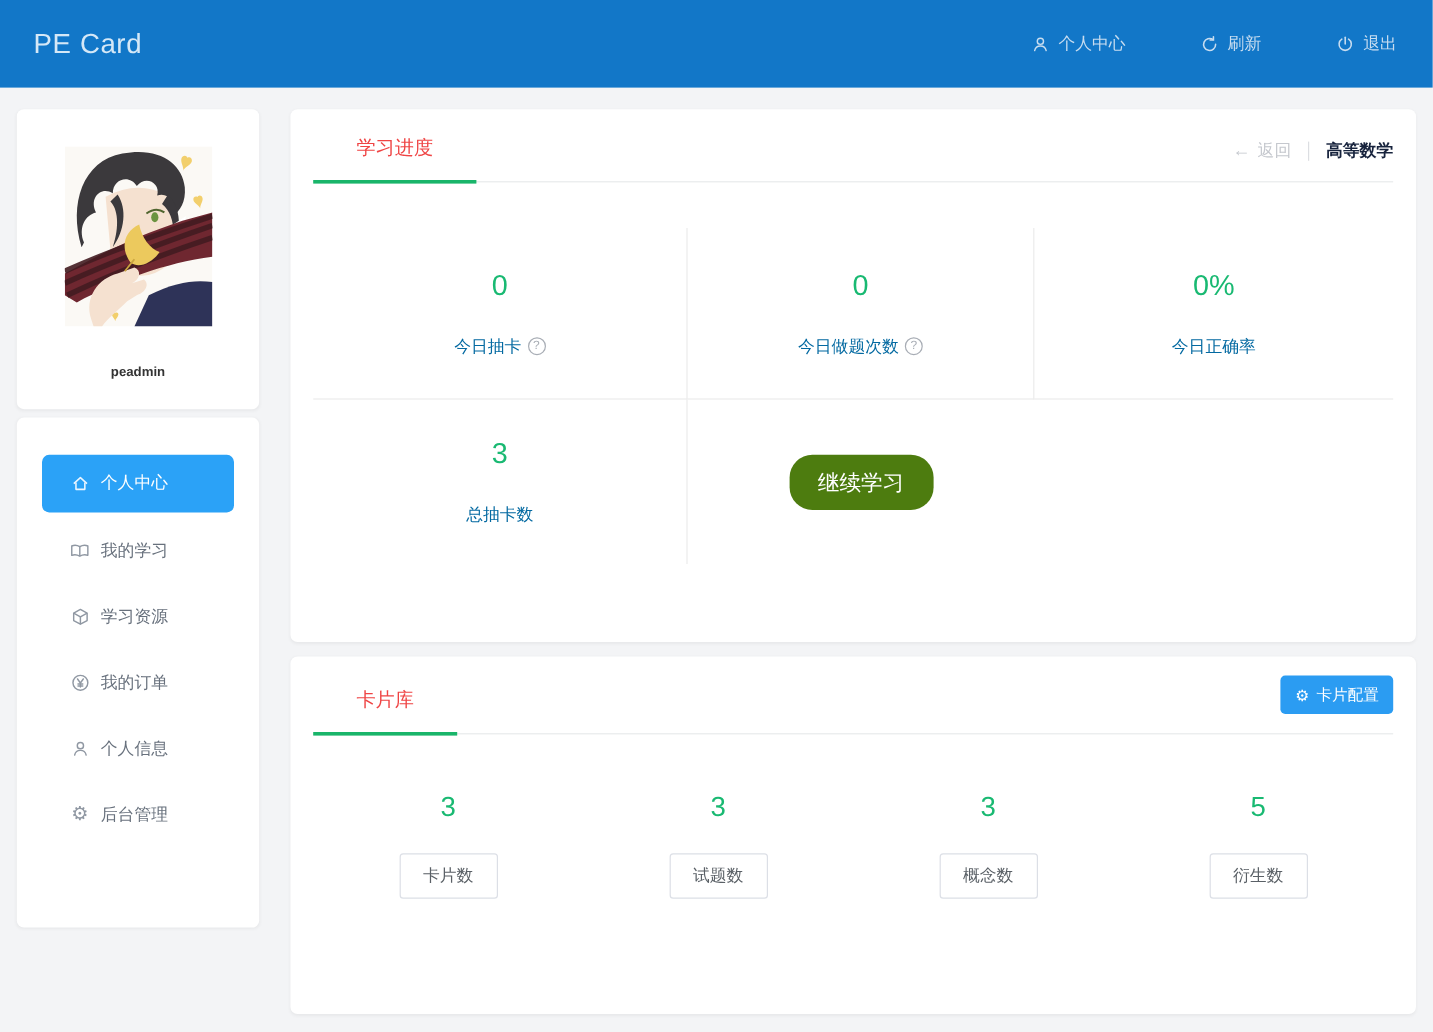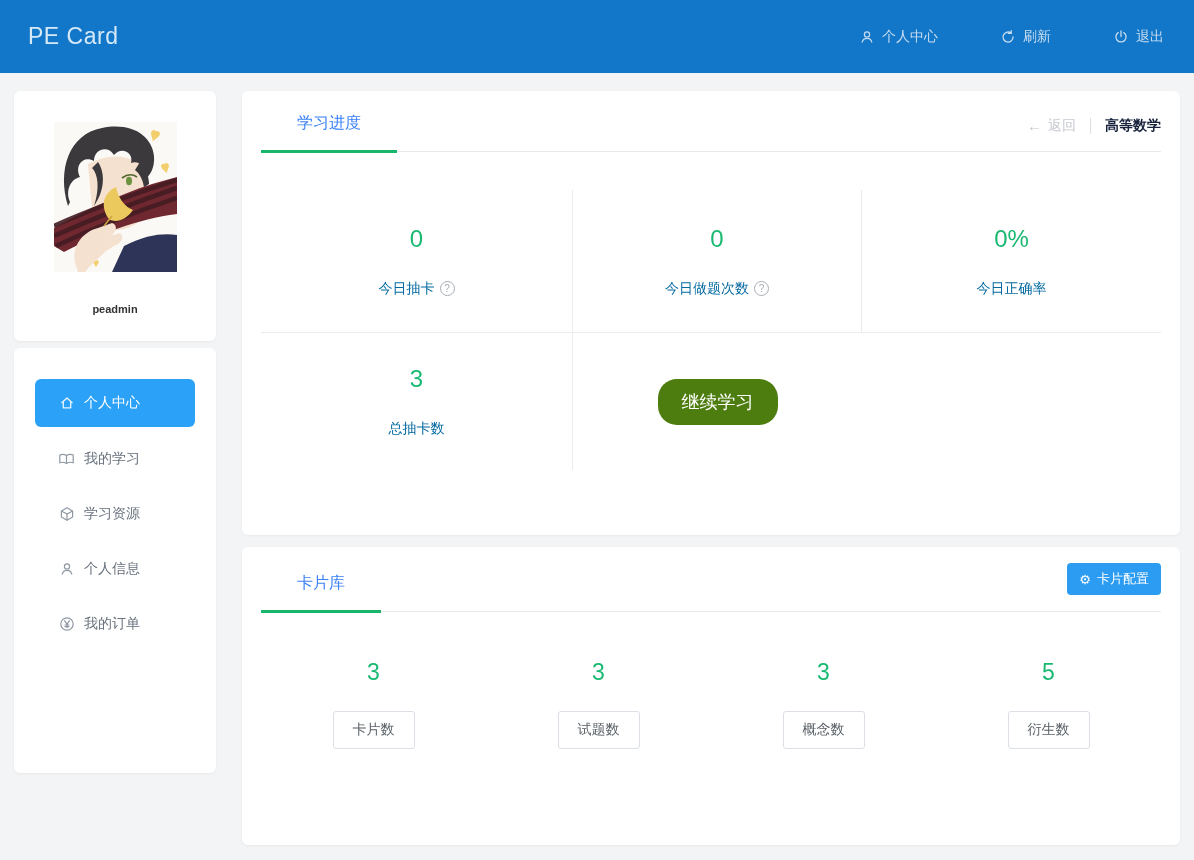--- a/index.html
+++ b/index.html
@@ -47,21 +47,21 @@
   
   .maincol { flex:1; min-width:0; }
   .panel1 { height:444px; margin-bottom:12px; padding:0 19px; }
   .panel2 { height:298px; padding:0 19px; }
   .panel-head {
     display:flex; align-items:flex-end; border-bottom:1px solid #e8eaec;
   }
   .panel1 .panel-head { height:61px; }
   .panel2 .panel-head { height:65px; }
   .tab {
-    font-size:16px; color:#3b82f6; padding:0 36px 16px 36px;
+    font-size:16px; color:#ef4444; padding:0 36px 16px 36px;
     border-bottom:3px solid #19b56a; margin-bottom:-2px; cursor:pointer;
     white-space:nowrap;
   }
   .head-right {
     margin-left:auto; display:flex; align-items:center; gap:14px;
     padding-bottom:16px;
   }
   .back-link { color:#c5c8ce; font-size:14px; display:flex; gap:6px; cursor:pointer; }
   .back-arrow-icon::before { content:"←"; font-size:15px; }
   .vdivider { width:1px; height:16px; background:#dcdee2; }
@@ -215,37 +215,41 @@
             <path d="M8 1.8 L13.6 4.9 V11.1 L8 14.2 L2.4 11.1 V4.9 Z"></path>
               <path d="M2.4 4.9 L8 8 L13.6 4.9"></path>
               <path d="M8 8 V14.2"></path>
           </svg>
         </span>
         <span>学习资源</span>
       </div>
       <div class="menu-item">
         <span class="mi-icon">
           <svg width="16" height="16" viewBox="0 0 16 16" fill="none" stroke="currentColor" stroke-width="1.2" stroke-linecap="round">
-            <circle cx="8" cy="5.4" r="2.6"></circle>
-              <path d="M3.2 13.2 C3.8 10.4 5.8 9.3 8 9.3 C10.2 9.3 12.2 10.4 12.8 13.2"></path>
-          </svg>
-        </span>
-        <span>个人信息</span>
-      </div>
-      <div class="menu-item">
-        <span class="mi-icon">
-          <svg width="16" height="16" viewBox="0 0 16 16" fill="none" stroke="currentColor" stroke-width="1.2" stroke-linecap="round">
             <circle cx="8" cy="8" r="6.2"></circle>
               <path d="M5.6 4.8 L8 8.2 L10.4 4.8"></path>
               <path d="M8 8.2 V11.6"></path>
               <path d="M6 9 H10"></path>
               <path d="M6 10.7 H10"></path>
           </svg>
         </span>
         <span>我的订单</span>
+      </div>
+      <div class="menu-item">
+        <span class="mi-icon">
+          <svg width="16" height="16" viewBox="0 0 16 16" fill="none" stroke="currentColor" stroke-width="1.2" stroke-linecap="round">
+            <circle cx="8" cy="5.4" r="2.6"></circle>
+              <path d="M3.2 13.2 C3.8 10.4 5.8 9.3 8 9.3 C10.2 9.3 12.2 10.4 12.8 13.2"></path>
+          </svg>
+        </span>
+        <span>个人信息</span>
+      </div>
+      <div class="menu-item">
+        <span class="mi-icon gear-glyph"></span>
+        <span>后台管理</span>
       </div>
     </div>
   </div>
 
   <div class="maincol">
 
     <div class="card panel1">
       <div class="panel-head">
         <div class="tab">学习进度</div>
         <div class="head-right">

